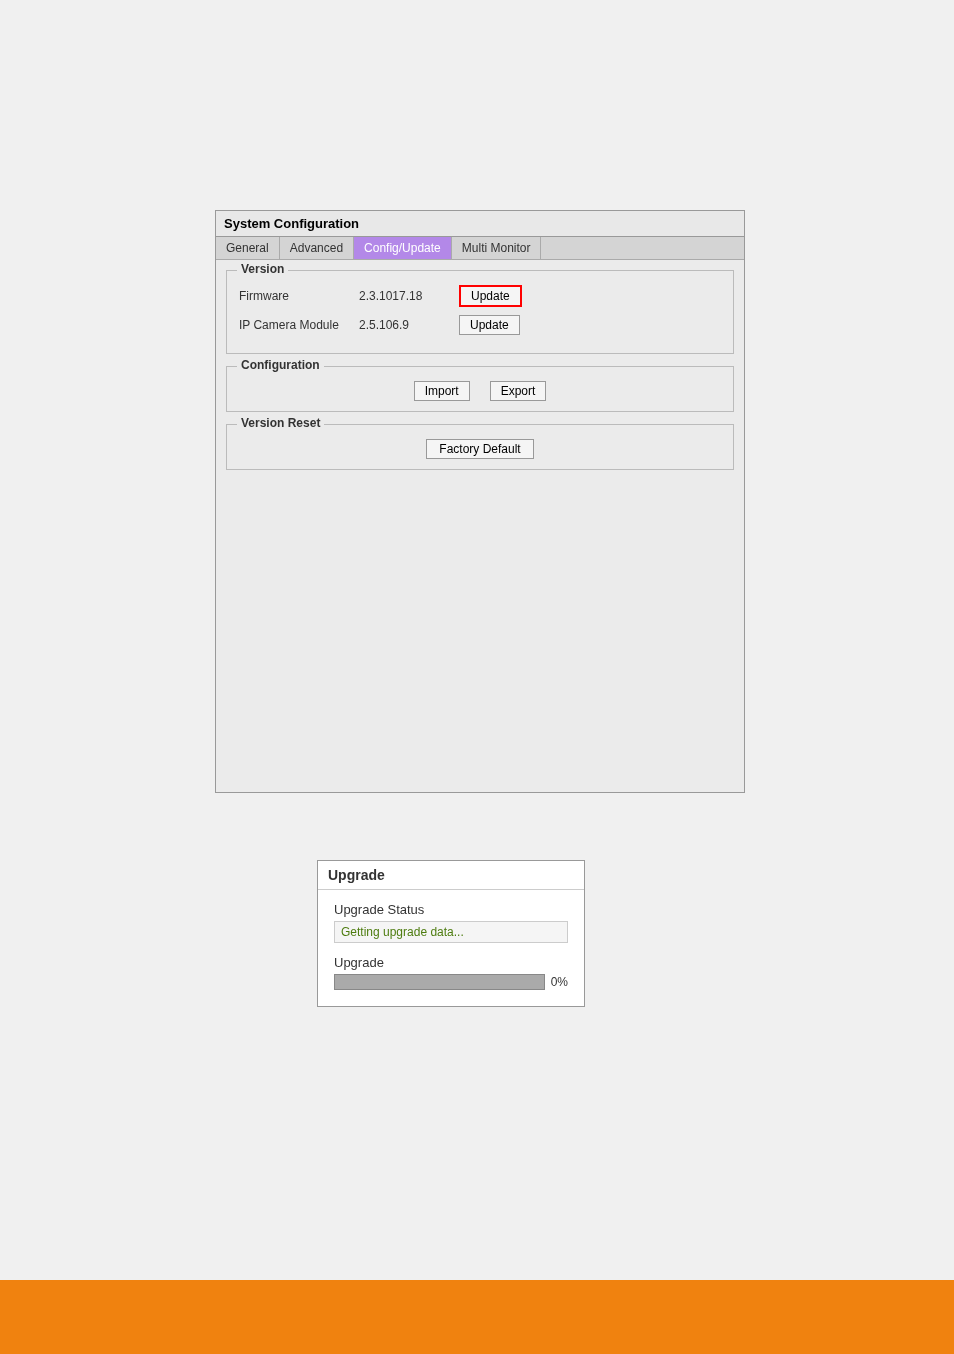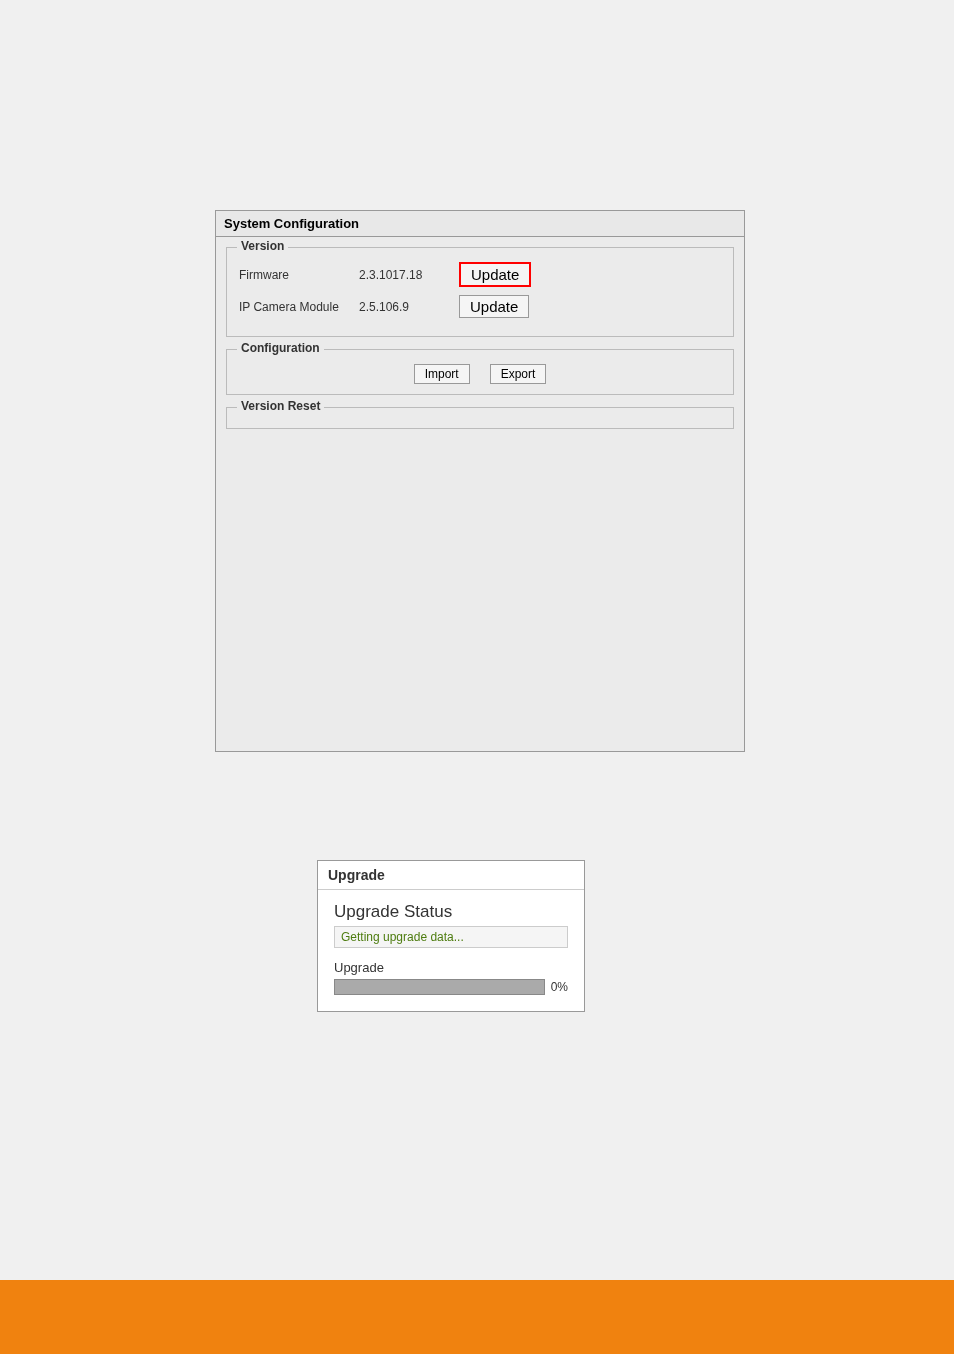--- a/index.html
+++ b/index.html
@@ -111,21 +111,21 @@
     }
 
     .version-value {
       width: 100px;
       font-size: 12px;
       color: #333;
     }
 
     .update-btn {
       padding: 2px 10px;
-      font-size: 15px;
+      font-size: 12px;
       background: #f5f5f5;
       border: 1px solid #999;
       cursor: pointer;
     }
 
     .update-btn.highlighted {
       border: 2px solid red;
     }
 
     .config-buttons {
@@ -175,21 +175,21 @@
       border-bottom: 1px solid #ccc;
       color: #333;
     }
 
     .upgrade-body {
       padding: 12px 16px 16px 16px;
       background: #fff;
     }
 
     .upgrade-status-label {
-      font-size: 17px;
+      font-size: 13px;
       color: #333;
       margin-bottom: 4px;
     }
 
     .upgrade-status-value {
       font-size: 12px;
       color: #4d7c0f;
       border: 1px solid #ccc;
       padding: 3px 6px;
       background: #f5f5f5;
@@ -233,20 +233,34 @@
   </style>
 </head>
 <body>
 
 <div class="page-bg"></div>
 <div class="orange-bar"></div>
 
 <div class="sys-config-panel">
   <div class="panel-title-bar">
     <span>System Configuration</span>
+  </div>
+  <div class="tabs-row">
+    <div class="tab">
+      <span>General</span>
+    </div>
+    <div class="tab">
+      <span>Advanced</span>
+    </div>
+    <div class="tab active">
+      <span>Config/Update</span>
+    </div>
+    <div class="tab">
+      <span>Multi Monitor</span>
+    </div>
   </div>
 
   <div class="panel-body">
 
     <div class="section-group">
       <span class="section-legend">Version</span>
       <div class="version-row">
         <span class="version-label">Firmware</span>
         <span class="version-value">2.3.1017.18</span>
         <button class="update-btn highlighted">Update</button>
@@ -261,20 +275,23 @@
     <div class="section-group">
       <span class="section-legend">Configuration</span>
       <div class="config-buttons">
         <button class="config-btn">Import</button>
         <button class="config-btn">Export</button>
       </div>
     </div>
 
     <div class="section-group">
       <span class="section-legend">Version Reset</span>
+      <div class="reset-buttons">
+        <button class="factory-default-btn">Factory Default</button>
+      </div>
     </div>
 
     <div class="sys-config-bottom"></div>
   </div>
 </div>
 
 <div class="upgrade-panel">
   <div class="upgrade-title-bar">
     <span>Upgrade</span>
   </div>

